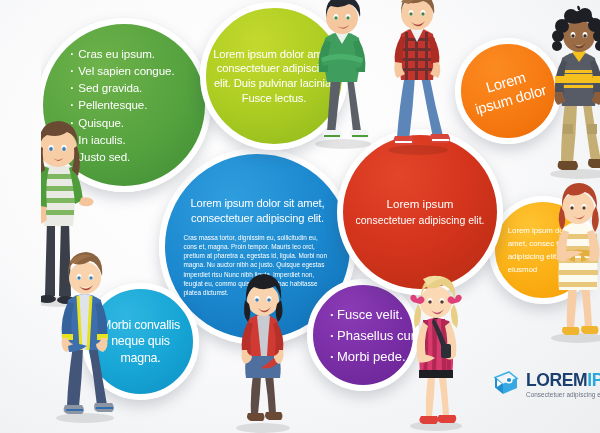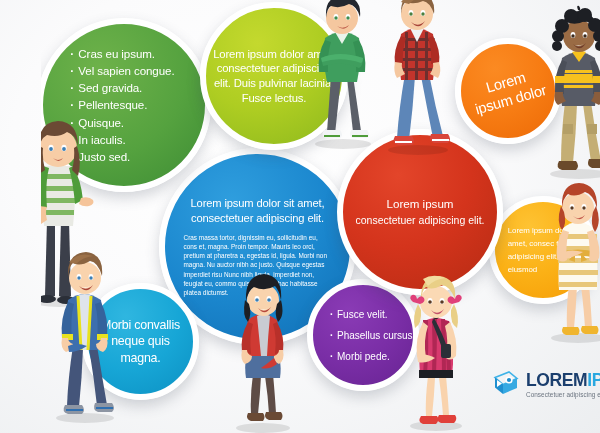--- a/index.html
+++ b/index.html
@@ -146,21 +146,21 @@
 
   
   #b-purple {
     left: 266px; top: 279px; width: 112px; height: 112px;
     background: radial-gradient(circle at 36% 26%, #8a3bb5 0%, #7a2ea6 52%, #672392 100%);
     z-index: 6;
   }
   #b-purple .txt { text-align: left; padding-left: 10px; }
   .plist { list-style: none; }
   .plist li {
-    font-size: 10px;
+    font-size: 13px;
     line-height: 21px;
     white-space: nowrap;
   }
   .plist li::before {
     content: "\00B7";
     display: inline-block;
     width: 7px;
     font-weight: 700;
   }
 

